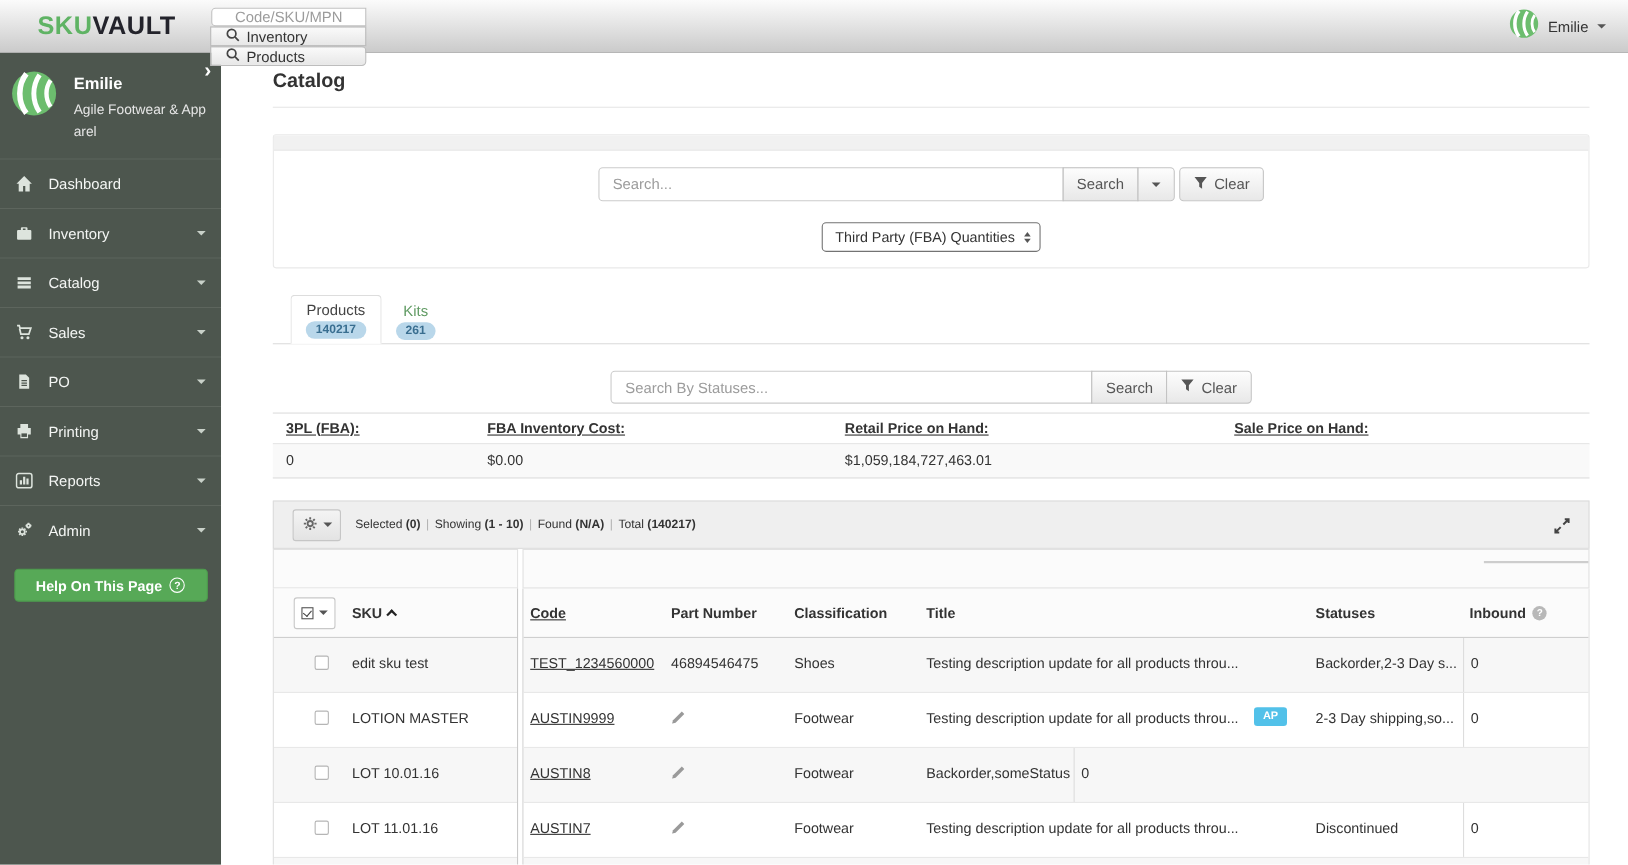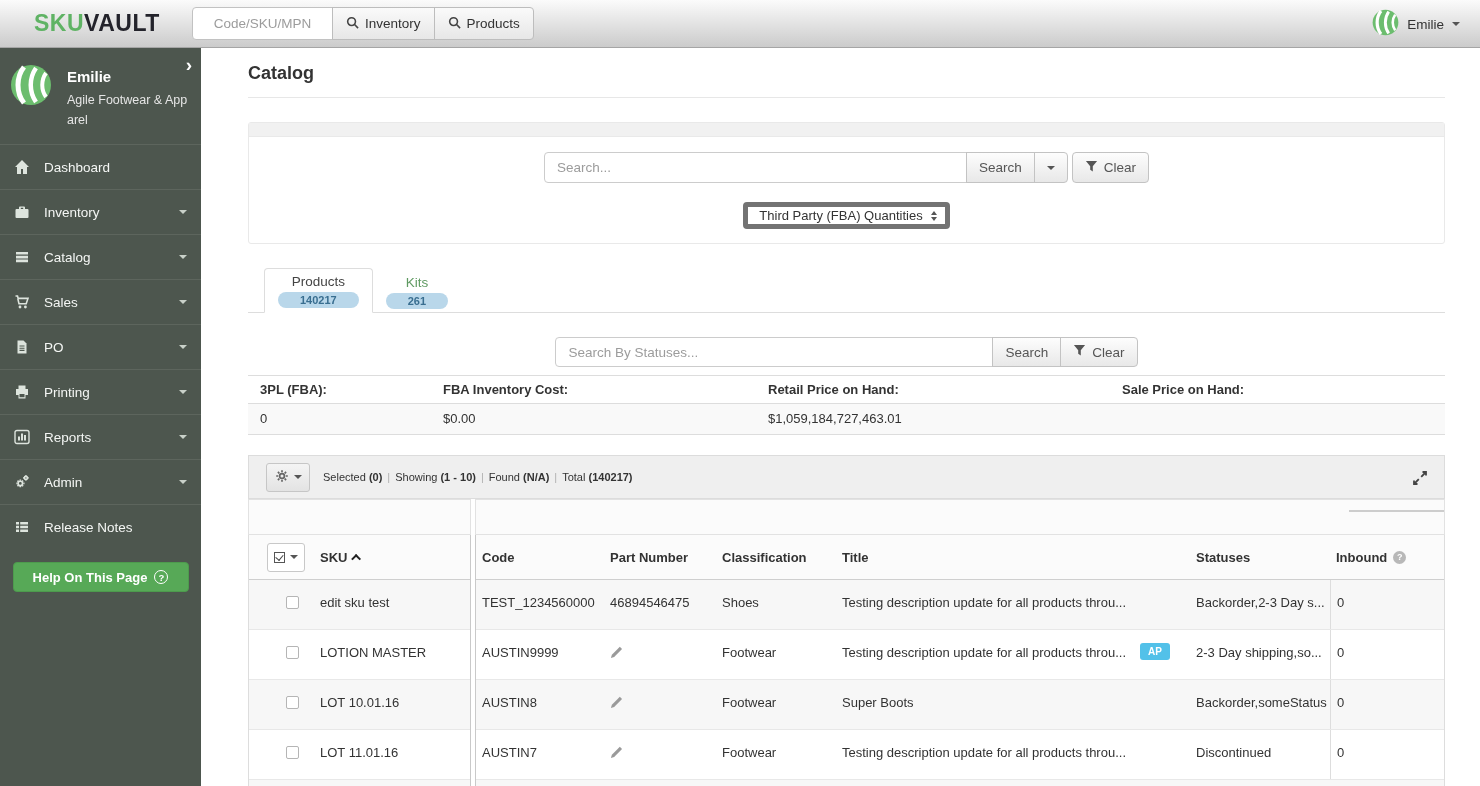--- a/index.html
+++ b/index.html
@@ -5,21 +5,21 @@
   * { margin:0; padding:0; box-sizing:border-box; }
   html,body { width:1480px; height:786px; overflow:hidden; background:#fff;
     font-family:"Liberation Sans", sans-serif; color:#333; }
 
   
   .topbar { position:absolute; left:0; top:0; width:1480px; height:48px;
     background:linear-gradient(#fbfbfb,#cbcbcb); border-bottom:1px solid #a5a5a5; z-index:5;padding-left:16px; }
   .logo { position:absolute; left:34px; top:10px; font-size:23px; font-weight:bold; letter-spacing:.5px; }
   .logo .sku { color:#5fb364; }
   .logo .vault { color:#23232b; }
-  .top-search-group { position:absolute; left:192px; top:7px; display:flex; height:33px; }
+  .top-search-group { position:absolute; left:192px; top:7px; display:flex; height:33px;flex-direction:column; }
   .top-search { width:141px; height:33px; border:1px solid #c2c2c2; border-radius:4px 0 0 4px;
     padding:0 10px; font-size:13.5px; text-align:center; color:#555; outline:none;
     font-family:"Liberation Sans", sans-serif; }
   .top-search::placeholder { color:#9c9c9c; }
   .top-btn { display:flex; align-items:center; gap:6px; padding:0 13px; margin-left:-1px;
     background:linear-gradient(#fafafa,#e7e7e7); border:1px solid #bdbdbd; font-size:13.5px;
     color:#333; cursor:pointer; }
   .top-btn:last-child { border-radius:0 4px 4px 0; }
   .top-user { position:absolute; right:20px; top:0; height:48px; display:flex; align-items:center; gap:8px; cursor:pointer; }
   .top-user .uname { font-size:13.5px; color:#333; }
@@ -60,46 +60,46 @@
   .inp::placeholder { color:#9c9c9c; }
   .main-search { width:423px; border-radius:4px 0 0 4px; }
   .btn { height:31px; display:inline-flex; align-items:center; justify-content:center; gap:6px;
     padding:0 12px; background:linear-gradient(#fdfdfd,#e8e8e8); border:1px solid #c3c3c3;
     font-size:13.5px; color:#555; cursor:pointer; }
   .join { margin-left:-1px; }
   .rad-r { border-radius:0 4px 4px 0; }
   .rad { border-radius:4px; }
   .gap4 { width:4px; }
   .select-row { margin-top:19px; }
-  .fake-select { height:27px; background:#fff; border:5px solid #737373; border-radius:4px;
+  .fake-select { height:27px; background:#fff; border:1px solid #737373; border-radius:4px;
     display:flex; align-items:center; gap:8px; padding:0 8px 0 11px; font-size:13px; color:#333; cursor:pointer; }
   .updown { display:inline-flex; flex-direction:column; gap:2px; }
   .tri-up { width:0; height:0; border-left:3.5px solid transparent; border-right:3.5px solid transparent;
     border-bottom:4px solid #555; }
   .tri-dn { width:0; height:0; border-left:3.5px solid transparent; border-right:3.5px solid transparent;
     border-top:4px solid #555; }
 
   
   .tabs { margin-top:24px; display:flex; align-items:flex-end; padding-left:16px; border-bottom:1px solid #ddd; }
   .tab { padding:5px 13px 4px; text-align:center; margin-bottom:-1px; cursor:pointer; }
   .tab.active { background:#fff; border:1px solid #ddd; border-bottom:1px solid #fff; border-radius:4px 4px 0 0; }
   .tab-label { font-size:13.5px; color:#444; display:block; }
   .tab.kits .tab-label { color:#5f9a62; }
   .tab-badge { display:inline-block; margin-top:3px; background:#b9d7ea; color:#396e90;
-    font-size:11px; font-weight:bold; padding:2px 22px; border-radius:10px; }
+    font-size:11px; font-weight:bold; padding:2px 9px; border-radius:10px; }
 
   .status-row { margin-top:24px; }
   .status-search { width:438px; border-radius:4px 0 0 4px; height:30px; }
   .status-row .btn { height:30px; }
 
   
   .stats { margin-top:8px; }
   .stats-row { display:flex; }
   .stats-head { border-top:1px solid #ddd; border-bottom:1px solid #ddd; }
-  .stats-head .scell { font-weight:bold; }
+  .stats-head .scell { font-weight:bold;text-decoration:underline; }
   .scell { padding:6px 0 6px 12px; font-size:13px; }
   .sc1 { width:183px; } .sc2 { width:325px; } .sc3 { width:354px; } .sc4 { flex:1; }
   .stats-vals { background:#f9f9f9; border-bottom:1px solid #ddd; }
   .stats-vals .scell { padding:7px 0 8px 12px; }
 
   
   .grid-toolbar { margin-top:20px; height:44px; background:#efefef; border:1px solid #dcdcdc;
     display:flex; align-items:center; padding:0 17px; position:relative; }
   .gear-btn { width:44px; height:29px; background:linear-gradient(#f4f4f4,#e3e3e3); border:1px solid #c6c6c6;
     border-radius:3px; display:flex; align-items:center; justify-content:center; gap:5px; color:#666; cursor:pointer; }
@@ -122,21 +122,21 @@
   .hcell { font-size:13px; font-weight:bold; color:#333; }
   .cb-btn { width:38px; height:29px; margin-left:18px; background:#fff; border:1px solid #c8c8c8;
     border-radius:3px; display:flex; align-items:center; justify-content:center; gap:5px; cursor:pointer; }
   .cbx { width:11px; height:11px; border:1.5px solid #555; position:relative; display:inline-block; }
   .cbx::after { content:""; position:absolute; left:2px; top:0px; width:3.5px; height:6px;
     border-right:1.8px solid #444; border-bottom:1.8px solid #444; transform:rotate(40deg); }
   .sku-h { margin-left:15px; display:flex; align-items:center; gap:7px; }
   .chev-up { width:7px; height:7px; border-left:2.2px solid #222; border-top:2.2px solid #222;
     transform:rotate(45deg) translateY(2px); display:inline-block; }
   .rh-cells { display:flex; width:100%; }
-  .c-code { width:128px; } .c-part { width:112px; } .c-class { width:120px; }
+  .c-code { width:128px;text-decoration:underline; } .c-part { width:112px; } .c-class { width:120px; }
   .c-title { width:354px; } .c-status { width:140px; } .c-inb { flex:1; }
   .rh-cells .hcell, .rcell { padding-left:6px; }
   .c-inb-h { display:flex; align-items:center; gap:6px; }
   .info-circle { width:13px; height:13px; background:#b8b8b8; color:#fff; border-radius:50%;
     font-size:9px; font-weight:bold; display:inline-flex; align-items:center; justify-content:center; cursor:pointer; }
 
   .g-row { height:50px; display:flex; align-items:flex-start; border-bottom:1px solid #e8e8e8;
     font-size:13px; color:#333; background:#fff; }
   .g-row.stripe { background:#f7f7f7; }
   .row-cb { width:13px; height:13px; border:1px solid #b5b5b5; border-radius:2px; background:#fff;
@@ -292,28 +292,20 @@
             <circle cx="6.3" cy="9.4" r="2.2"></circle>
             <path d="M6.3 5.5v1.2M6.3 12.1v1.2M2.4 9.4h1.2M9.3 9.4h1.2M3.5 6.6l.9.9M8.2 11.3l.9.9M9.1 6.6l-.9.9M4.4 11.3l-.9.9"></path>
             <circle cx="11.9" cy="3.9" r="1.5"></circle>
             <path d="M11.9 1.3v.8M11.9 5.7v.8M9.2 3.9h.9M13.7 3.9h.9"></path>
           </g>
         </svg>
       </span>
     <span>Admin</span>
     <span class="nav-caret"></span>
   </div>
-  <div class="nav-item">
-    <span class="nicon">
-        <svg width="16" height="16" viewBox="0 0 16 16">
-          <path d="M2 3h3v2.4H2zM2 6.8h3v2.4H2zM2 10.6h3V13H2zM6.2 3H14v2.4H6.2zM6.2 6.8H14v2.4H6.2zM6.2 10.6H14V13H6.2z" fill="currentColor"></path>
-        </svg>
-      </span>
-    <span>Release Notes</span>
-  </div>
 
   <div class="help-btn">
     <span>Help On This Page</span>
     <span class="q-circle">?</span>
   </div>
 </div>
 
 <div class="main">
   <div class="page-title">Catalog</div>
   <div class="title-rule"></div>
@@ -480,21 +472,20 @@
       </div>
 
       <div class="g-row stripe">
         <span class="rcell c-code">AUSTIN8</span>
         <span class="rcell c-part">
           <span class="pencil"><svg width="13" height="13" viewBox="0 0 14 14">
                 <use href="#pencil"></use>
               </svg></span>
         </span>
         <span class="rcell c-class">Footwear</span>
-        <span class="rcell c-title">Super Boots</span>
         <span class="rcell c-status">Backorder,someStatus</span>
         <span class="rcell c-inb cell-inb">0</span>
       </div>
 
       <div class="g-row">
         <span class="rcell c-code">AUSTIN7</span>
         <span class="rcell c-part">
           <span class="pencil"><svg width="13" height="13" viewBox="0 0 14 14">
                 <use href="#pencil"></use>
               </svg></span>

